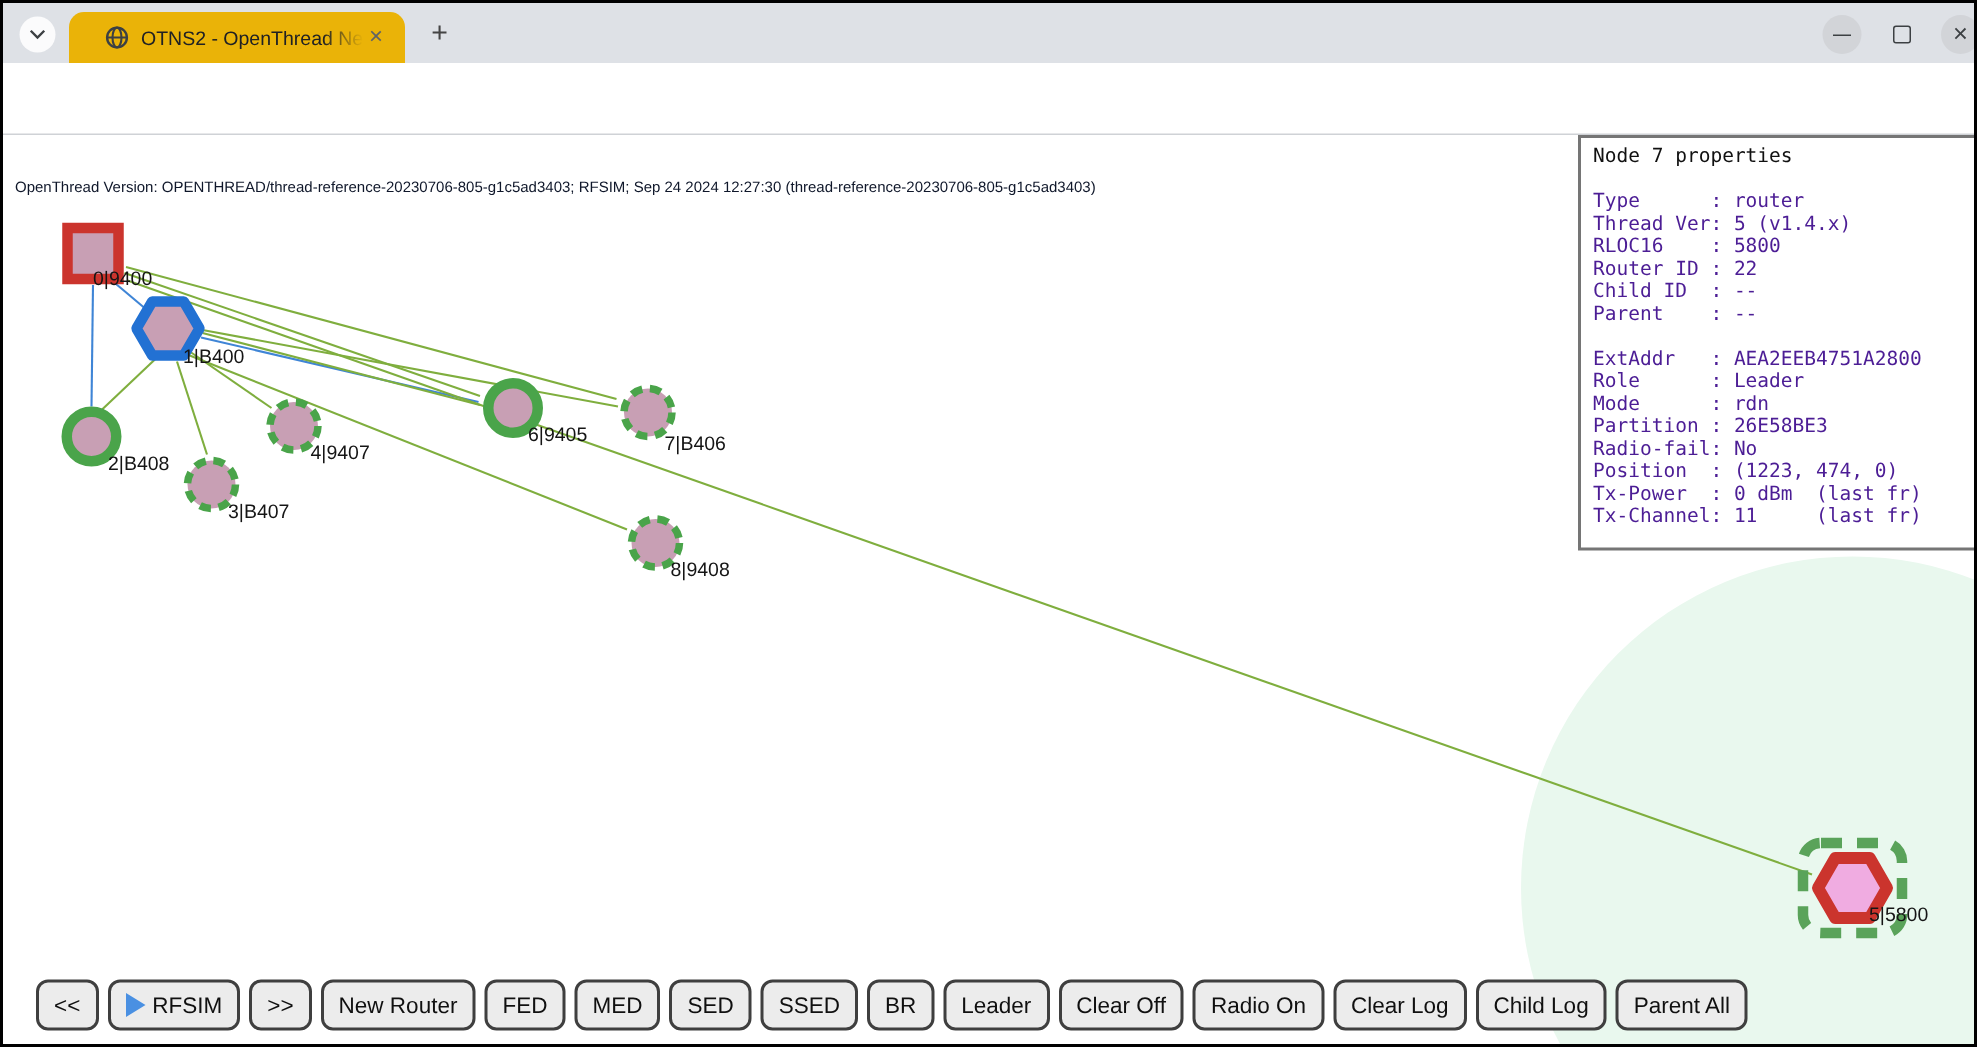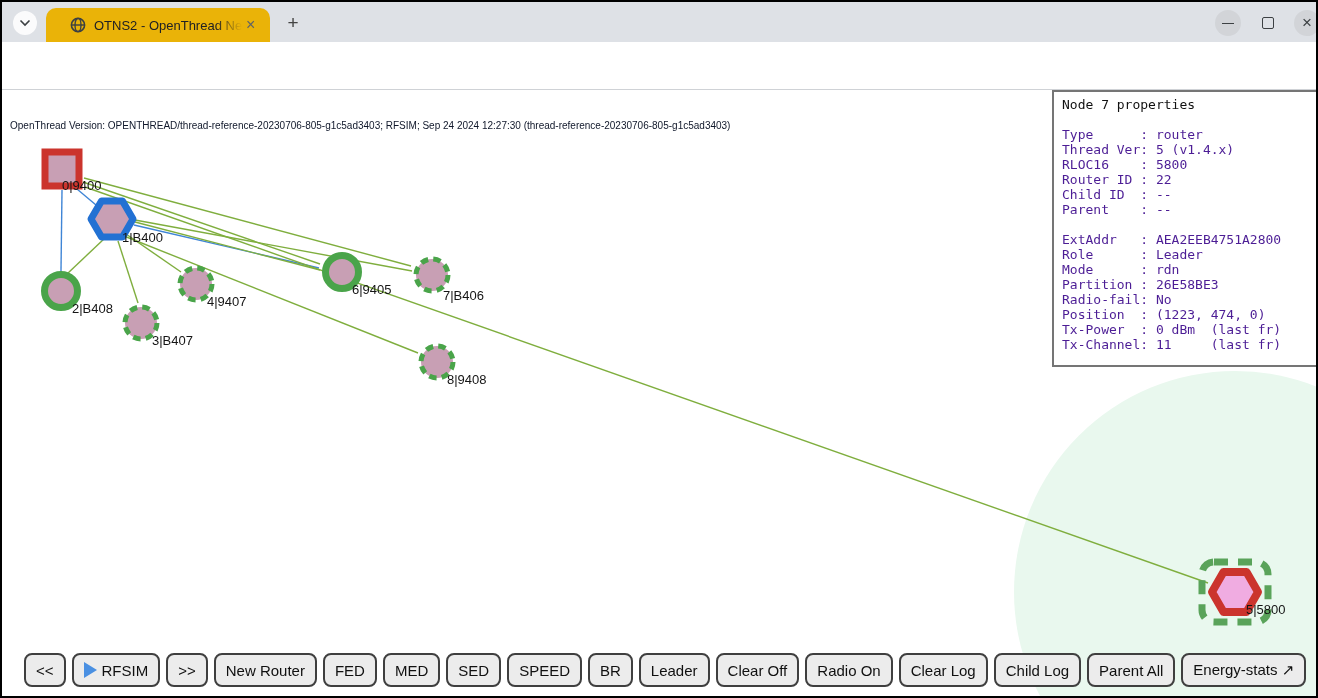--- a/index.html
+++ b/index.html
@@ -164,25 +164,24 @@
     <button class="tbtn">&lt;&lt;</button>
     <button class="tbtn">
       <span class="play-tri"></span>
       <span>RFSIM</span>
     </button>
     <button class="tbtn">&gt;&gt;</button>
     <button class="tbtn">New Router</button>
     <button class="tbtn">FED</button>
     <button class="tbtn">MED</button>
     <button class="tbtn">SED</button>
-    <button class="tbtn">SPEED</button>
+    <button class="tbtn">SSED</button>
     <button class="tbtn">BR</button>
     <button class="tbtn">Leader</button>
     <button class="tbtn">Clear Off</button>
     <button class="tbtn">Radio On</button>
     <button class="tbtn">Clear Log</button>
     <button class="tbtn">Child Log</button>
     <button class="tbtn">Parent All</button>
-    <button class="tbtn">Energy-stats ↗</button>
 
   </div>
 
 </div>
 
 </body></html>

